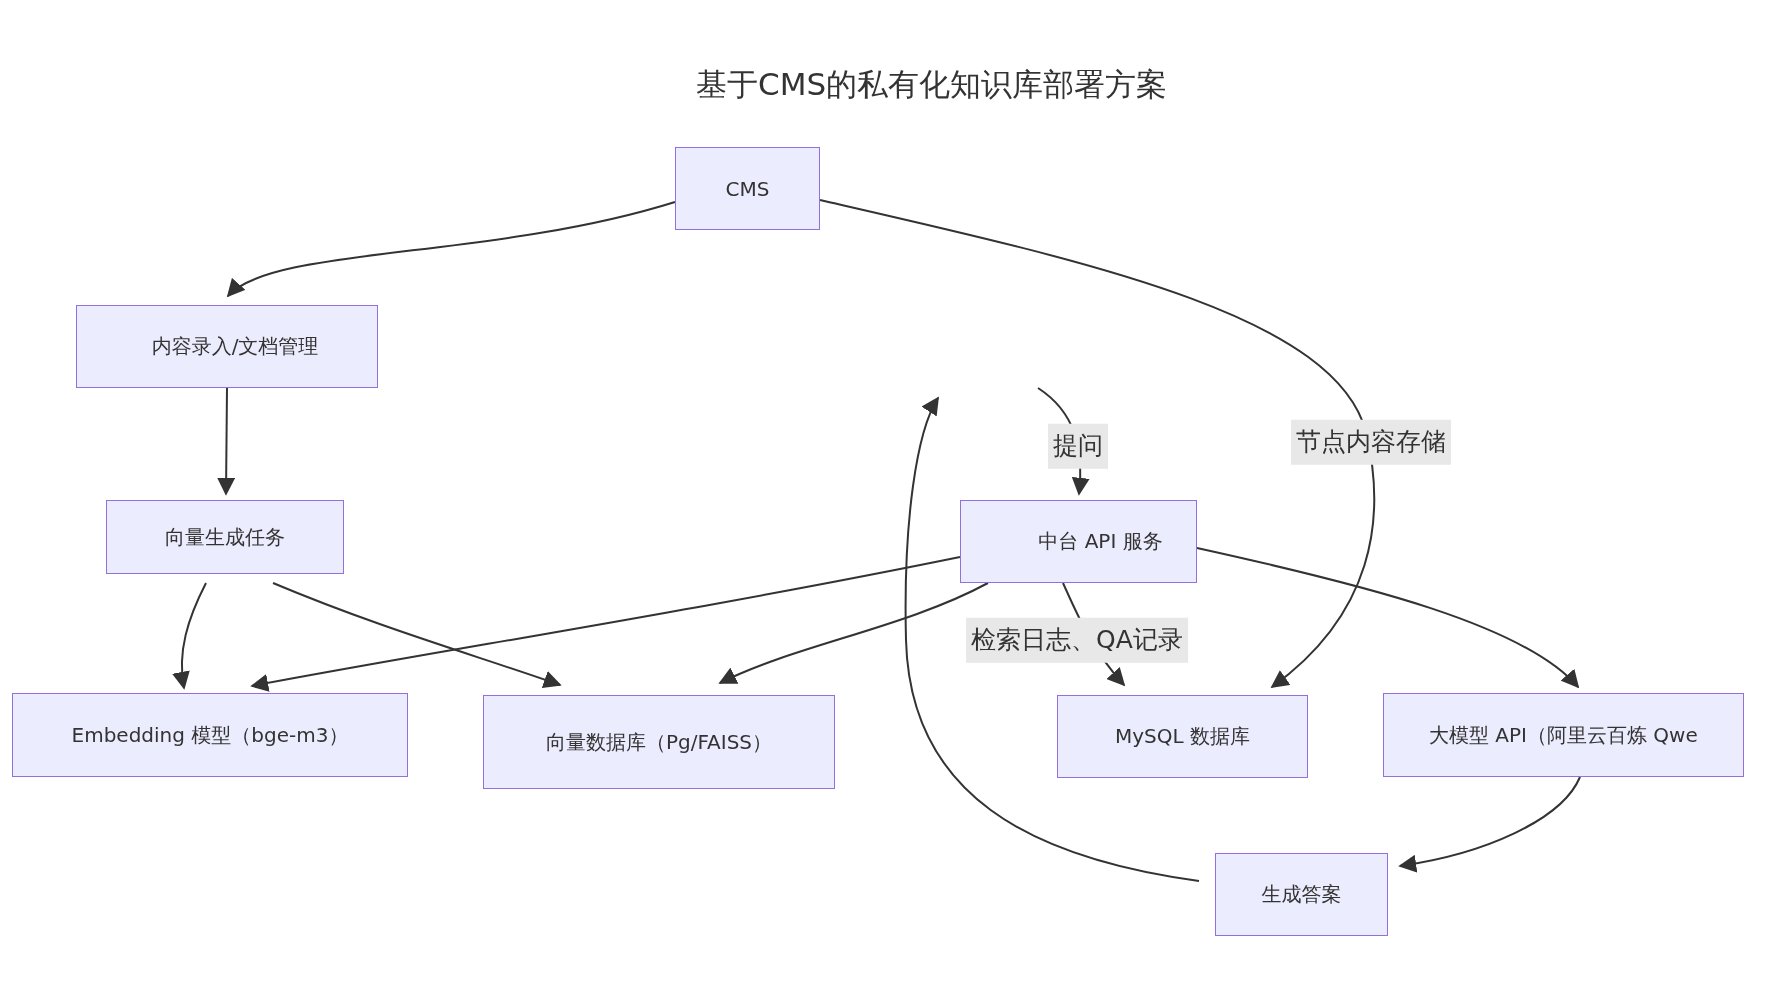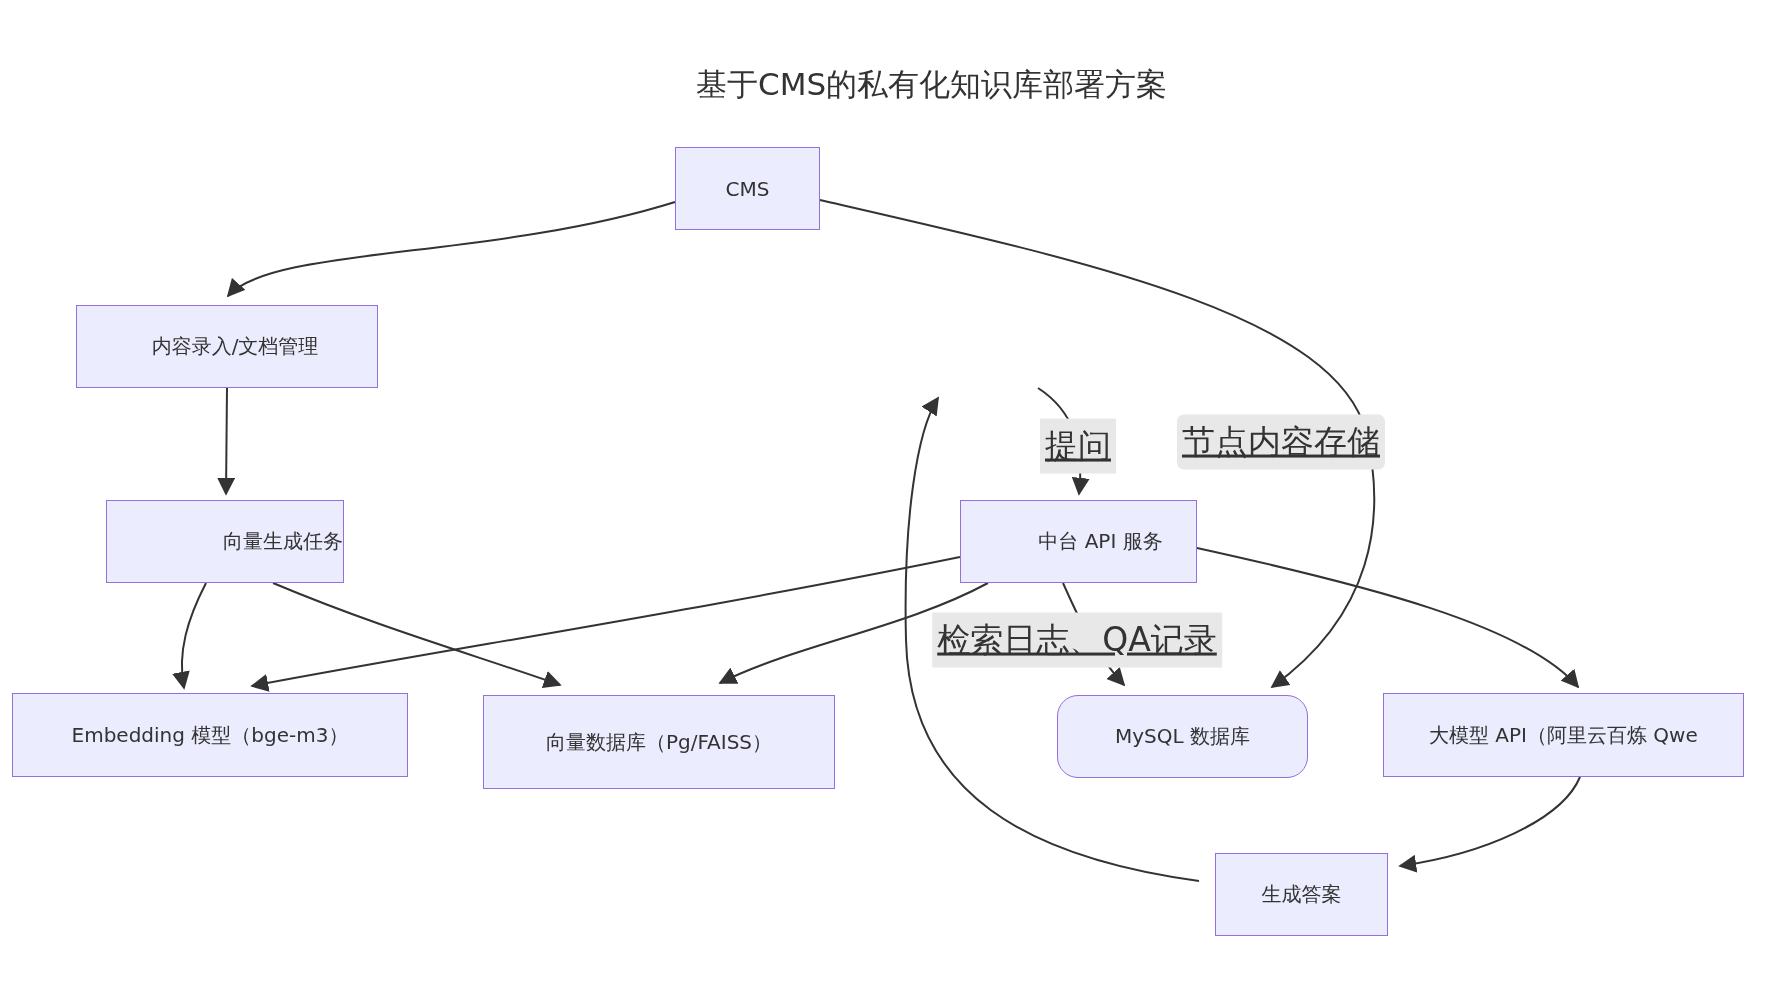--- a/index.html
+++ b/index.html
@@ -55,25 +55,24 @@
     justify-content: flex-start;
     padding-left: 45px;
     overflow: hidden;
   }
   .node .node-label { white-space: nowrap; }
   .edge-label {
     position: absolute;
     transform: translate(-50%, -50%);
     background: var(--label-bg, #e8e8e8);
     color: var(--text-color, #333333);
-    font-size: 33px;
+    font-size: 25px;
     line-height: 1.3;
     padding: 6px 5px;
     white-space: nowrap;
-    text-decoration: underline;
   }
 </style>
 </head>
 <body>
 
 <div id="canvas">
   <div class="diagram-title">基于CMS的私有化知识库部署方案</div>
   <svg id="edges">
     <defs>
       <marker id="arrowhead" viewBox="0 0 10 10" refX="9" refY="5" markerWidth="9" markerHeight="9" orient="auto-start-reverse">
@@ -87,42 +86,42 @@
       <path d="M 273 583 C 380 628 478 656 560 685" class="edge-path" marker-end="url(#arrowhead)"></path>
       <path d="M 1038 388 C 1075 412 1084 448 1079 494" class="edge-path" marker-end="url(#arrowhead)"></path>
       <path d="M 960 557 C 690 612 430 652 252 686" class="edge-path" marker-end="url(#arrowhead)"></path>
       <path d="M 988 583 C 905 628 795 645 720 683" class="edge-path" marker-end="url(#arrowhead)"></path>
       <path d="M 1063 583 C 1077 614 1092 650 1124 685" class="edge-path" marker-end="url(#arrowhead)"></path>
       <path d="M 1197 548 C 1365 585 1525 625 1578 687" class="edge-path" marker-end="url(#arrowhead)"></path>
       <path d="M 1580 777 C 1562 820 1484 854 1400 866" class="edge-path" marker-end="url(#arrowhead)"></path>
       <path d="M 1199 881 C 1030 858 910 795 906 640 C 903 520 917 430 938 398" class="edge-path" marker-end="url(#arrowhead)"></path>
     </svg>
 
-<div class="edge-label" style="left: 1281px; top: 442px; border-radius: 7px;">节点内容存储</div>
+<div class="edge-label" style="left: 1371px; top: 442px;">节点内容存储</div>
     <div class="edge-label" style="left: 1078px; top: 446px;">提问</div>
     <div class="edge-label" style="left: 1077px; top: 640px;">检索日志、QA记录</div>
     <div class="node" style="left: 675px; top: 147px; width: 145px; height: 83px;">
       <span class="node-label">CMS</span>
     </div>
     <div class="node" style="left: 76px; top: 305px; width: 302px; height: 83px; padding-left: 16px;">
       <span class="node-label">内容录入/文档管理</span>
     </div>
-    <div class="node" style="left: 106px; top: 500px; width: 238px; height: 83px; justify-content: flex-end;">
+    <div class="node" style="left: 106px; top: 500px; width: 238px; height: 74px;">
       <span class="node-label">向量生成任务</span>
     </div>
     <div class="node" style="left: 960px; top: 500px; width: 237px; height: 83px; padding-left: 44px;">
       <span class="node-label">中台 API 服务</span>
     </div>
     <div class="node" style="left: 12px; top: 693px; width: 396px; height: 84px;">
       <span class="node-label">Embedding 模型（bge-m3）</span>
     </div>
     <div class="node" style="left: 483px; top: 695px; width: 352px; height: 94px;">
       <span class="node-label">向量数据库（Pg/FAISS）</span>
     </div>
-    <div class="node" style="left: 1057px; top: 695px; width: 251px; height: 83px; border-radius: 21px;">
+    <div class="node" style="left: 1057px; top: 695px; width: 251px; height: 83px;">
       <span class="node-label">MySQL 数据库</span>
     </div>
     <div class="node clip" style="left: 1383px; top: 693px; width: 361px; height: 84px;">
       <span class="node-label">大模型 API（阿里云百炼 Qwe</span>
     </div>
     <div class="node" style="left: 1199px; top: 853px; width: 173px; height: 83px; margin-left: 16px;">
       <span class="node-label">生成答案</span>
     </div>
   </div>
 

